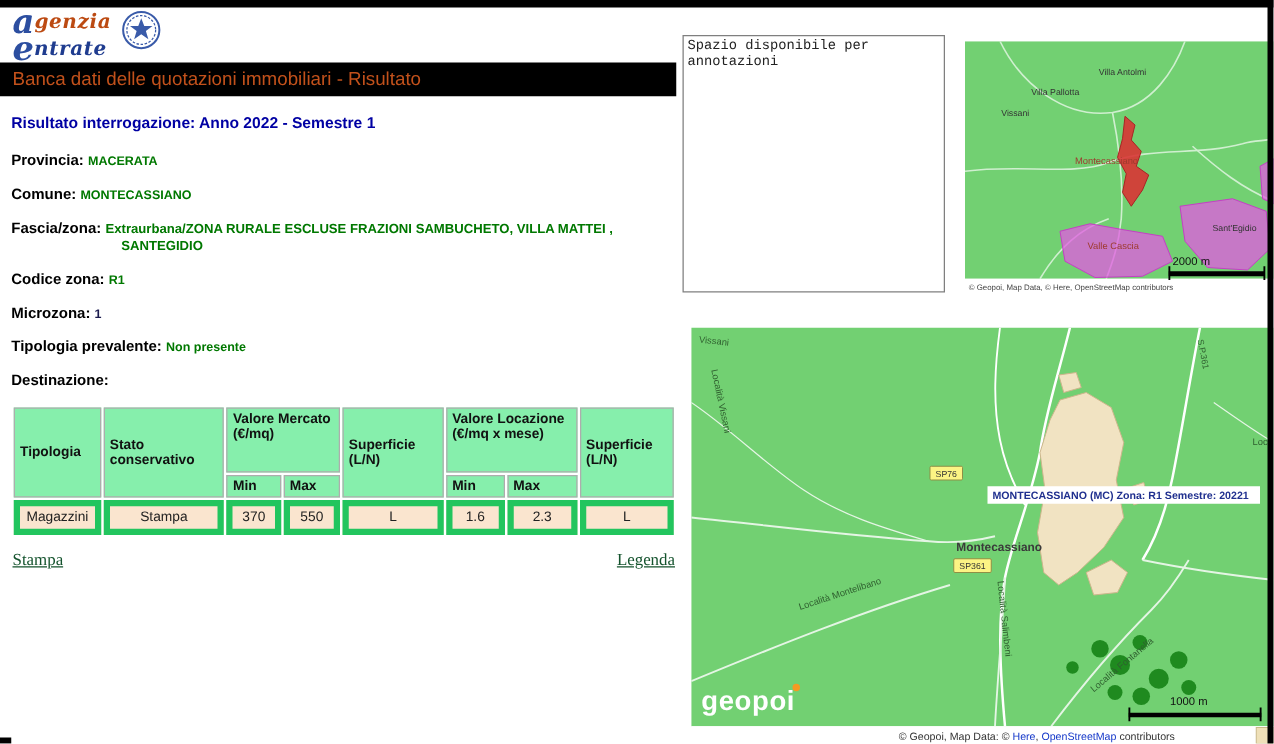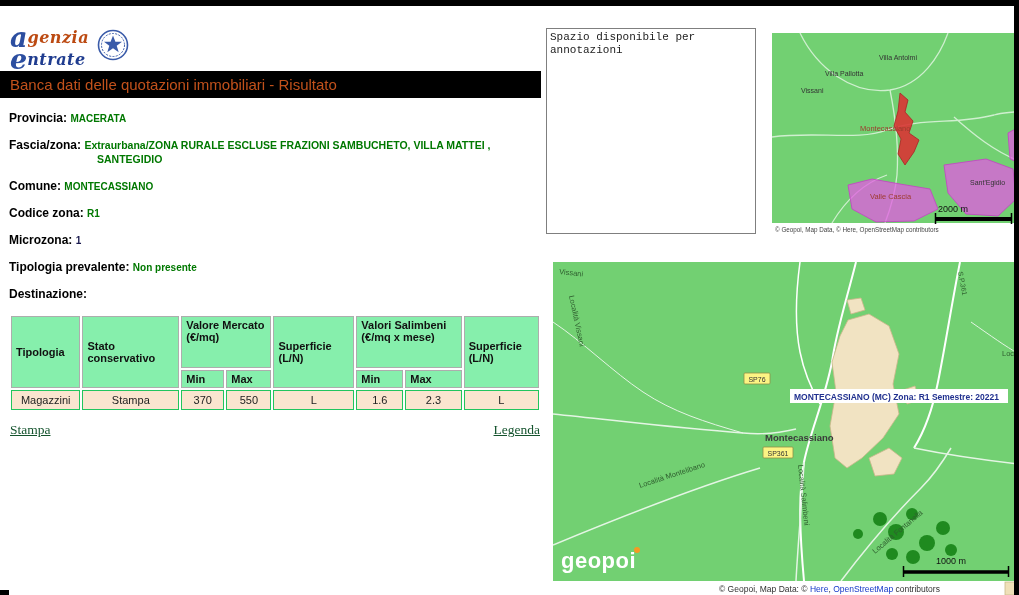--- a/index.html
+++ b/index.html
@@ -4,21 +4,21 @@
 <style>
   * { margin:0; padding:0; box-sizing:border-box; }
   body { font-family:"Liberation Sans", sans-serif; background:#fff; }
   .page { position:relative; width:1019px; height:595px; background:#fff; overflow:hidden; }
 
   .top-bar { position:absolute; left:0; top:0; width:1019px; height:6px; background:#000; }
   .right-bar { position:absolute; left:1014px; top:0; width:5px; height:595px; background:#000; }
   .corner-bl { position:absolute; left:0; top:590px; width:9px; height:5px; background:#000; }
 
   
-  .left-col { position:absolute; left:0; top:22px; width:541px; }
+  .left-col { position:absolute; left:0; top:1px; width:541px; }
 
   .logo-row { display:flex; align-items:flex-start; padding:6px 0 0 10px; height:48px; }
   .logo-line { height:20px; line-height:20px; white-space:nowrap; }
   .logo-line.line2 { margin-top:2px; }
   .logo-initial { font-family:"DejaVu Serif", serif; font-style:italic; font-weight:bold; font-size:27px; color:#2C4EA0; vertical-align:-4px; }
   .logo-rest { font-family:"DejaVu Serif", serif; font-style:italic; font-weight:bold; font-size:16px; letter-spacing:.5px; }
   .rest-orange { color:#BC4A12; }
   .rest-blue { color:#1F3C8F; }
   .emblem { margin-left:8px; margin-top:1px; }
 
@@ -29,21 +29,21 @@
   .field { margin:13px 0; font-size:12px; }
   .lbl { font-weight:bold; color:#000000; }
   .val { font-weight:bold; color:#007800; font-size:10px; }
   .val-small { font-size:10.5px; }
   .val-dark { color:#1A1A4E; }
   .hang { padding-left:88px; text-indent:-88px; width:532px; }
 
   .qtable { border-collapse:separate; border-spacing:2px; margin-top:2px; }
   .qtable th { background:#86efac; border:1px solid #ADADAD; font-size:11px; font-weight:bold; color:#111; padding:2px 4px; text-align:left; vertical-align:middle; }
   .qtable th.grp { vertical-align:top; height:52px; }
-  .qtable tr.data td { background:#FAE5CF; border:1px solid #22c55e; font-size:11px; color:#222; text-align:center; padding:3px 4px; height:15px; }
+  .qtable tr.data td { background:#FAE5CF; border:5px solid #22c55e; font-size:11px; color:#222; text-align:center; padding:3px 4px; height:15px; }
   .qtable td.first { text-align:left; padding-left:6px; }
 
   .links { display:flex; justify-content:space-between; width:530px; margin:10px 0 0 1px; font-family:"Liberation Serif", serif; font-size:13.5px; }
   .links a { color:#14532d; text-decoration:underline; cursor:pointer; }
 
   
   .annot { position:absolute; left:546px; top:28px; }
   .annot textarea { width:210px; height:206px; border:1px solid #7F7F7F; resize:none; font-family:"Liberation Mono", monospace; font-size:11px; color:#222; padding:2px 3px; line-height:13px; }
 
   
@@ -75,32 +75,33 @@
           <path d="M16,6.5 L18.4,12.8 L25,12.8 L19.7,16.8 L21.7,23.3 L16,19.3 L10.3,23.3 L12.3,16.8 L7,12.8 L13.6,12.8 Z" fill="#3A5BA9"></path>
         </svg>
       </span>
     </div>
 
     <div class="banner">
       <span>Banca dati delle quotazioni immobiliari - Risultato</span>
     </div>
 
     <div class="content">
+      <div class="heading">Risultato interrogazione: Anno 2022 - Semestre 1</div>
 
       <p class="field">
         <span class="lbl">Provincia:</span>
         <span class="val">MACERATA</span>
+      </p>
+      <p class="field">
+        <span class="lbl">Comune:</span>
+        <span class="val">MONTECASSIANO</span>
       </p>
       <p class="field hang">
         <span class="lbl">Fascia/zona:</span>
         <span class="val val-small">Extraurbana/ZONA RURALE ESCLUSE FRAZIONI SAMBUCHETO, VILLA MATTEI , SANTEGIDIO</span>
-      </p>
-      <p class="field">
-        <span class="lbl">Comune:</span>
-        <span class="val">MONTECASSIANO</span>
       </p>
       <p class="field">
         <span class="lbl">Codice zona:</span>
         <span class="val">R1</span>
       </p>
       <p class="field">
         <span class="lbl">Microzona:</span>
         <span class="val val-dark">1</span>
       </p>
       <p class="field">
@@ -121,21 +122,21 @@
             <col style="width:48px">
             <col style="width:58px">
             <col style="width:76px">
         </colgroup>
         <tbody>
             <tr>
           <th rowspan="2">Tipologia</th>
           <th rowspan="2">Stato conservativo</th>
           <th colspan="2" class="grp">Valore Mercato (€/mq)</th>
           <th rowspan="2">Superficie (L/N)</th>
-          <th colspan="2" class="grp">Valori Salimbeni (€/mq x mese)</th>
+          <th colspan="2" class="grp">Valore Locazione (€/mq x mese)</th>
           <th rowspan="2">Superficie (L/N)</th>
         </tr>
         <tr>
           <th>Min</th>
           <th>Max</th>
           <th>Min</th>
           <th>Max</th>
         </tr>
         <tr class="data">
           <td class="first">Magazzini</td>

